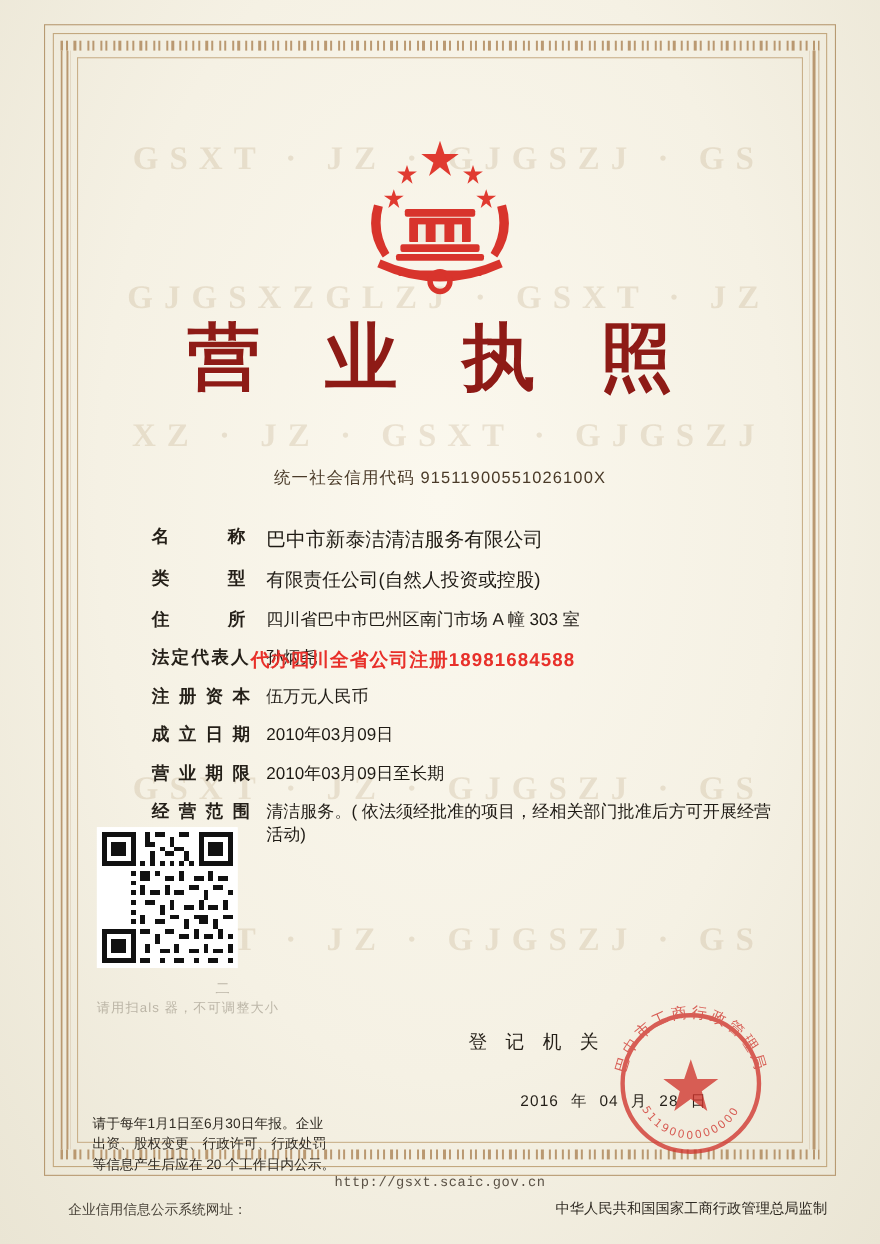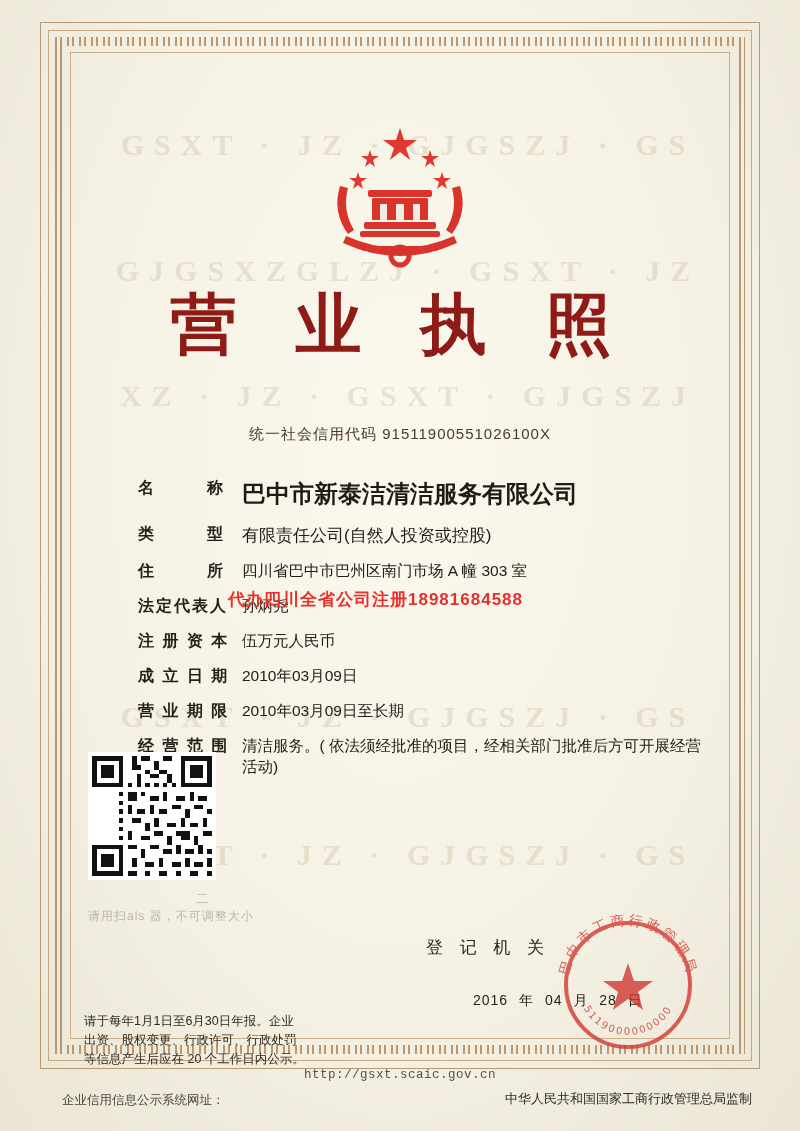--- a/index.html
+++ b/index.html
@@ -93,21 +93,21 @@
     letter-spacing:7px;
     color:#241f18;
     font-weight:bold;
     font-size:16px;
   }
   .row .lbl.tight{letter-spacing:2px;}
   .row .val{
     flex:1;
     color:#1f1b15;
   }
-  .row.name .val{font-size:24px;font-weight:bold;}
+  .row.name .val{font-size:18px;font-weight:normal;}
   .row.type .val{font-size:17px;font-weight:normal;}
 
   
   .qr{
     position:absolute;left:88px;top:752px;width:128px;height:128px;
     background:#fff;
   }
   .qr svg{display:block;}
 
   

